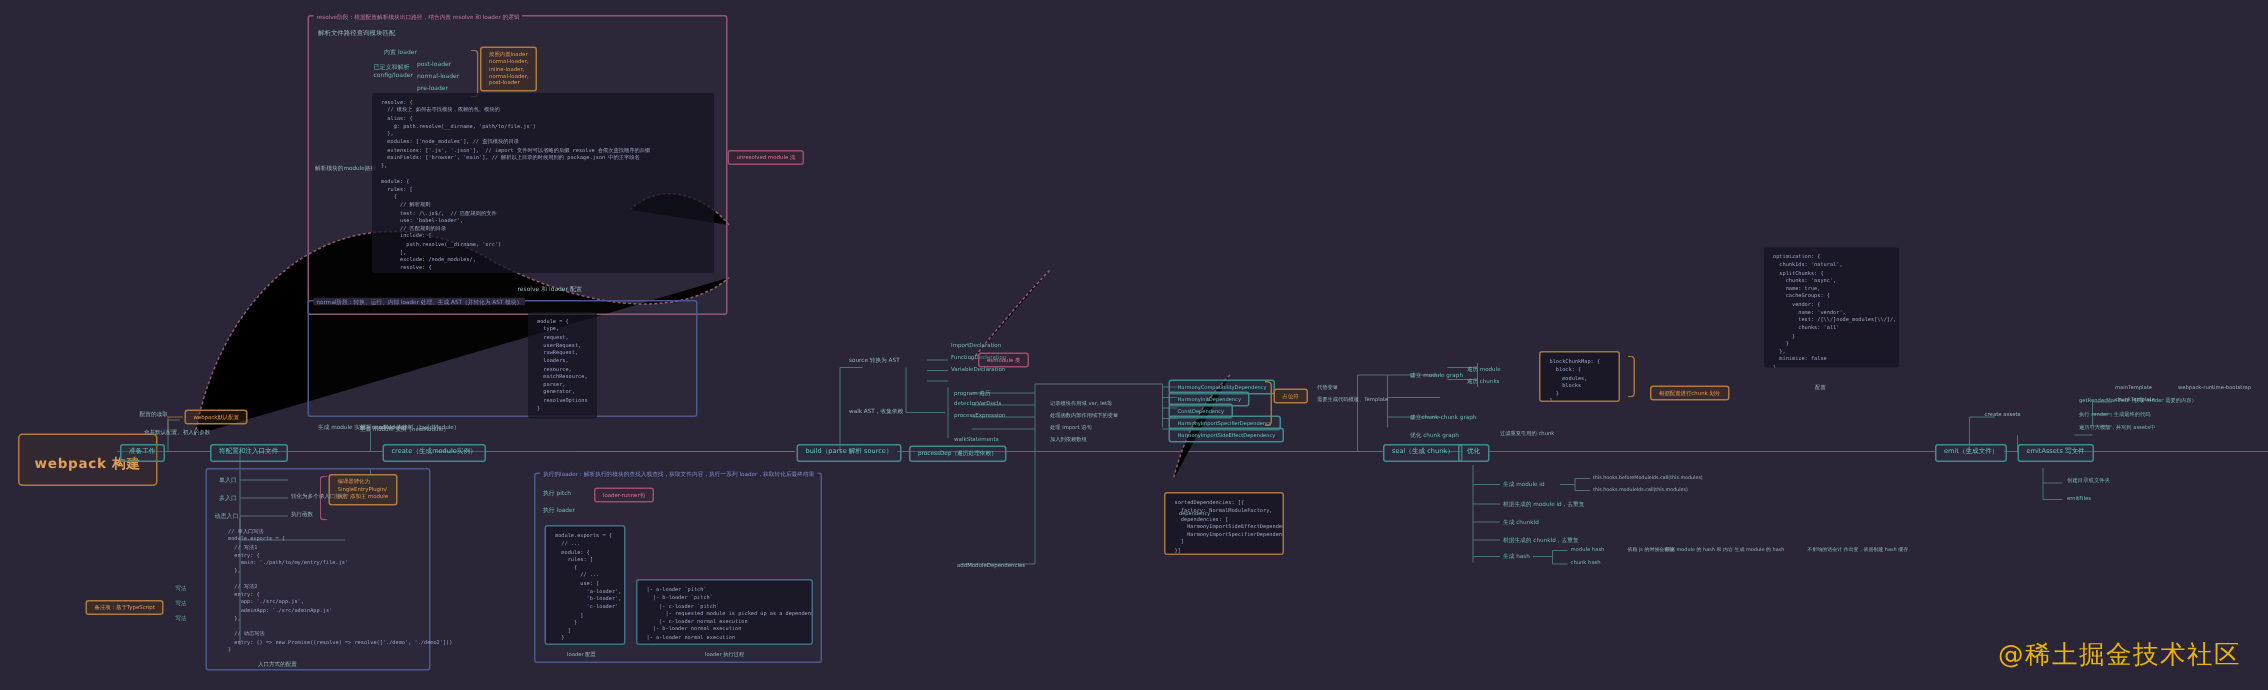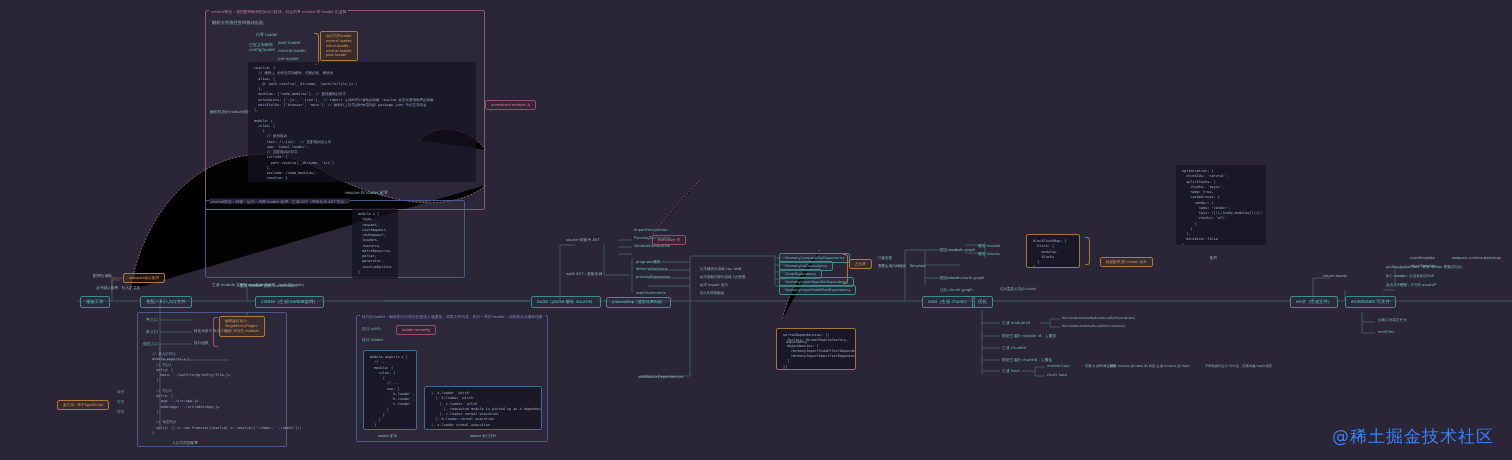--- a/index.html
+++ b/index.html
@@ -42,21 +42,21 @@
   svg.lines{position:absolute;inset:0;width:1512px;height:460px;pointer-events:none;}
   .ln{stroke:#4e7d7a;stroke-width:.6;fill:none;}
   .ln-o{stroke:#9a7540;}
   .ln-p{stroke:#8c5a74;stroke-dasharray:2 1.5;}
 
   .brace{position:absolute;border:1px solid #a5763c;border-left:none;
          border-radius:0 3px 3px 0;}
   .brace-l{position:absolute;border:1px solid #9a4f6d;border-right:none;
            border-radius:3px 0 0 3px;}
 
-  .wm{position:absolute;right:18px;bottom:12px;font-size:17px;color:#3b82f6;
+  .wm{position:absolute;right:18px;bottom:12px;font-size:17px;color:#eab308;
       letter-spacing:1px;}
 </style>
 </head>
 <body>
 
 <div class="canvas">
 
   <svg class="lines">
 
     <path class="ln" d="M78 301 H140"></path>
@@ -209,20 +209,23 @@
   loaders,
   resource,
   matchResource,
   parser,
   generator,
   resolveOptions
 }</div>
   <div class="node txt" style="left:212px;top:283px;font-size:3.8px;">生成 module 实例（newModule）</div>
   <div class="node txt" style="left:240px;top:283px;font-size:3.8px;">解析 module 依赖树（buildModule）</div>
 
+  <div class="node rootbox" style="left:12px;top:289px;">
+    <span class="title">webpack 构建</span>
+  </div>
 
   <div class="node bx" style="left:80px;top:296px;">
     <span>准备工作</span>
   </div>
   <div class="node bx" style="left:140px;top:296px;">
     <span>将配置和注入口文件</span>
   </div>
   <div class="node bx" style="left:255px;top:296px;">
     <span>create（生成module实例）</span>
   </div>

